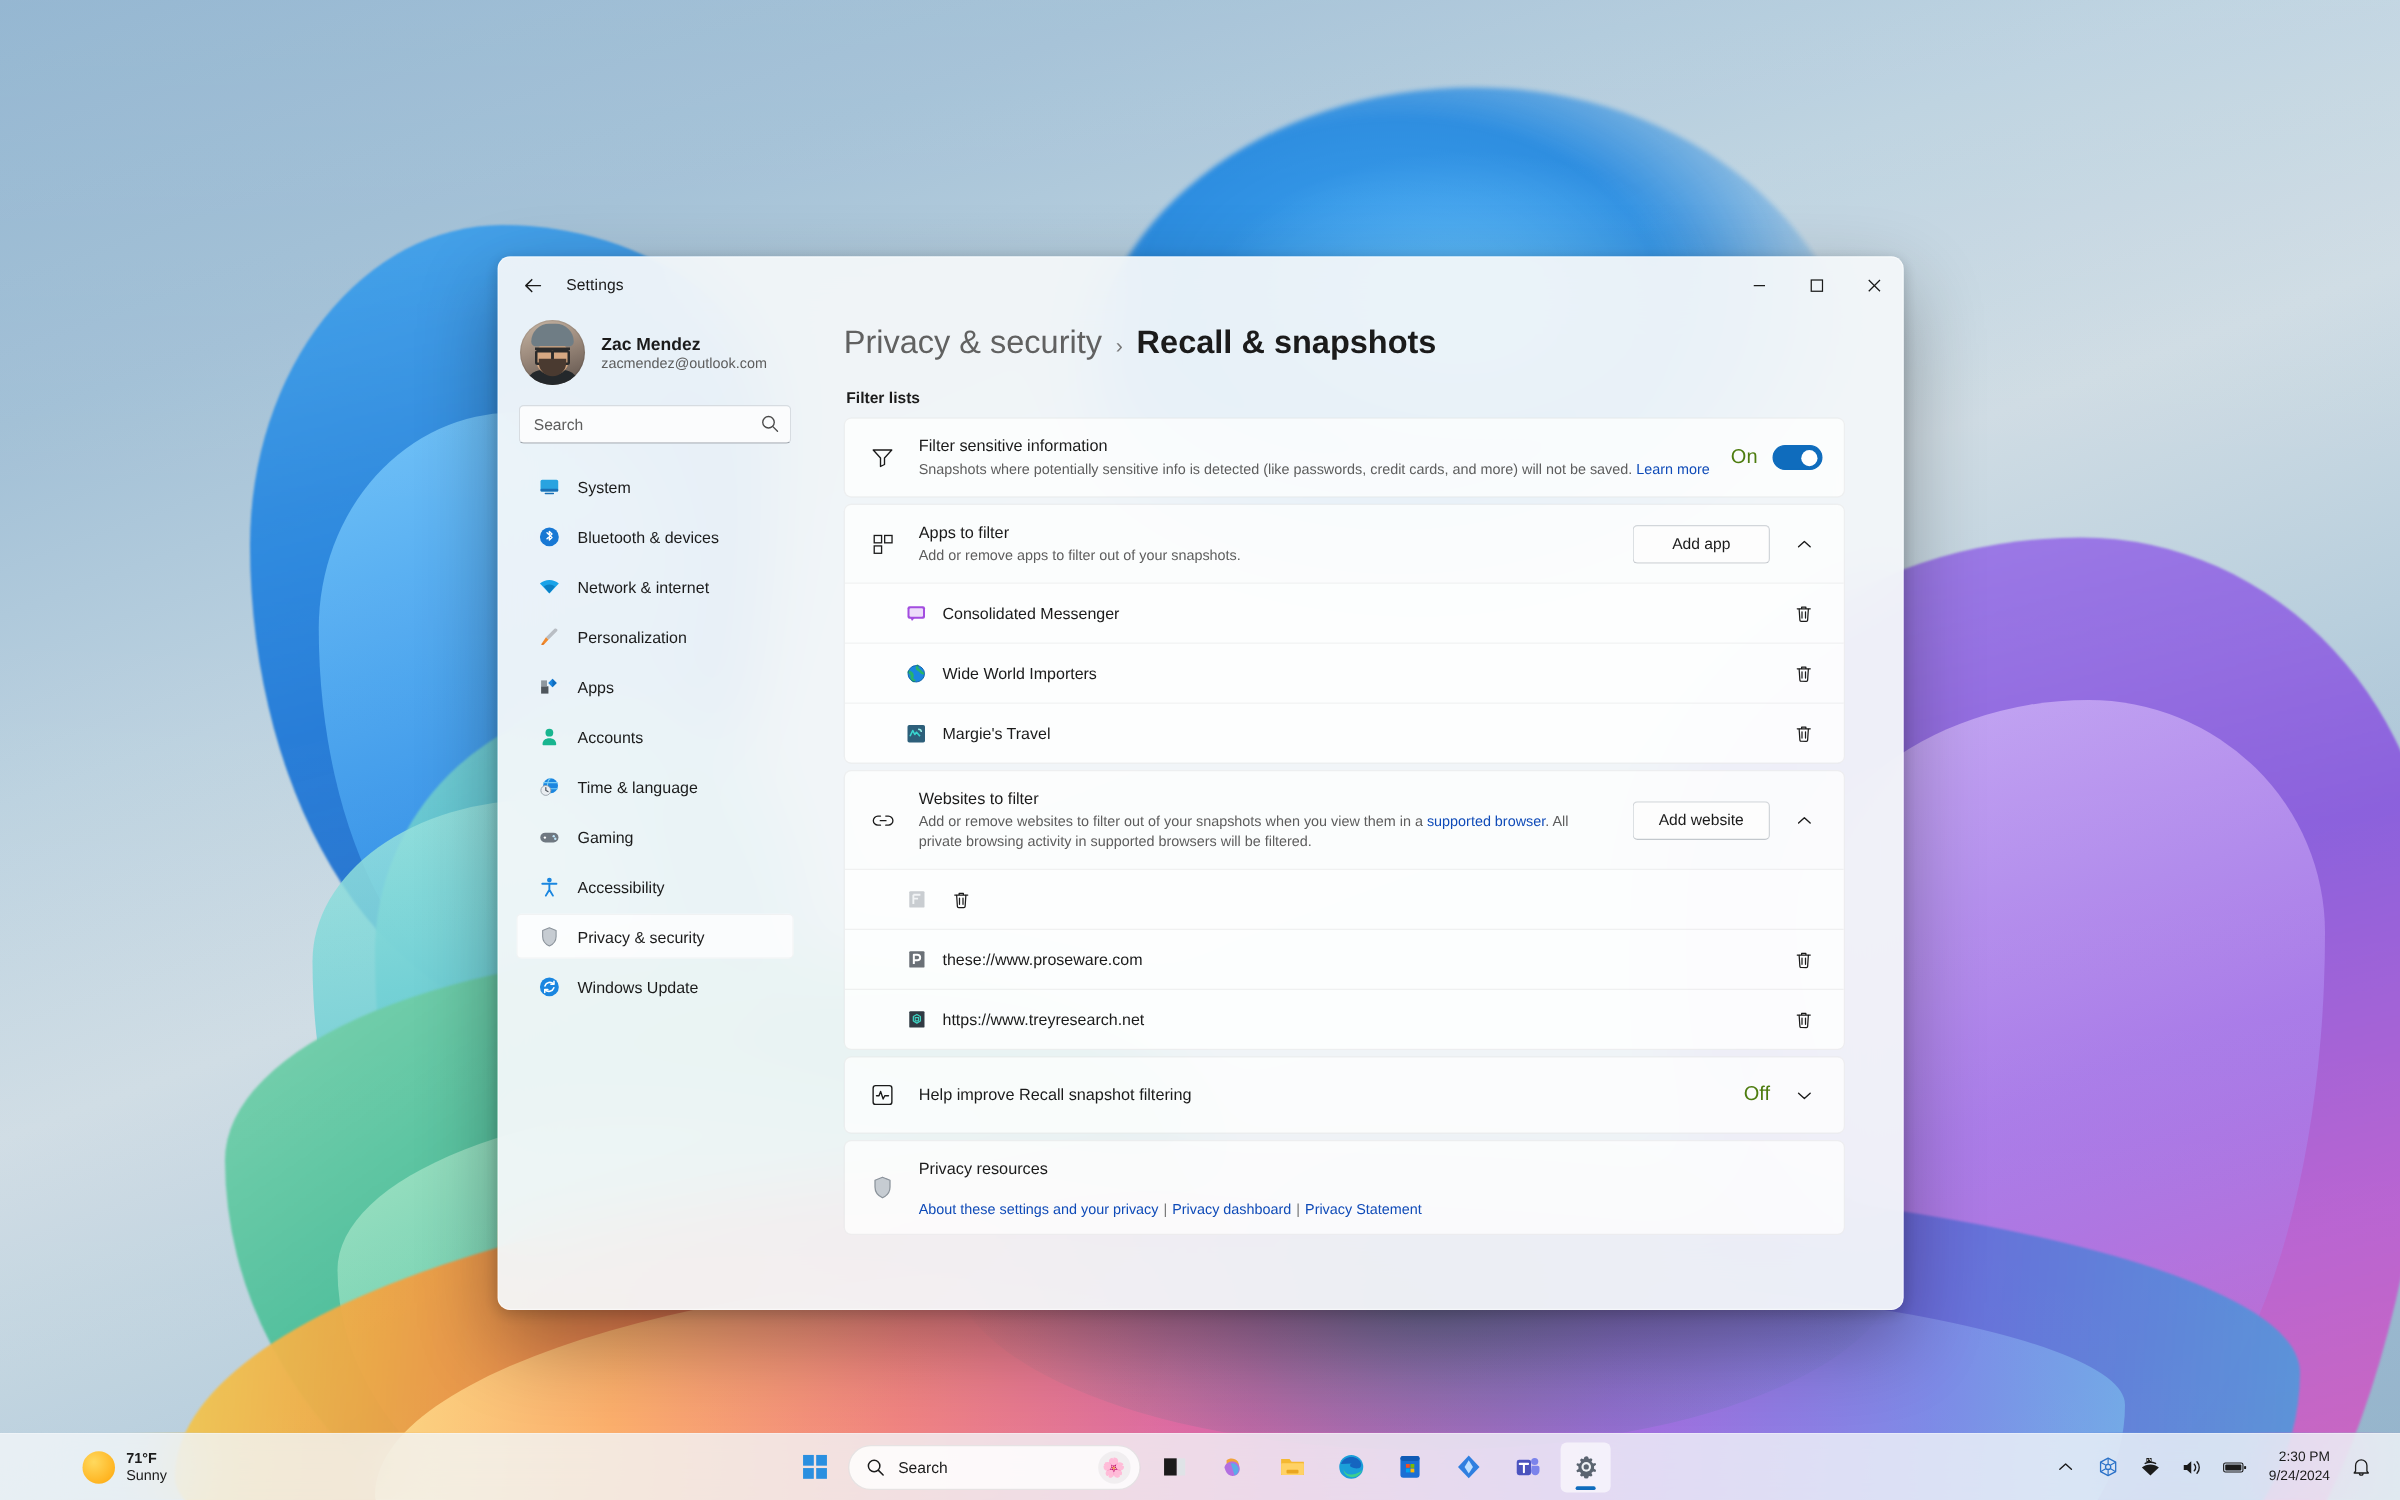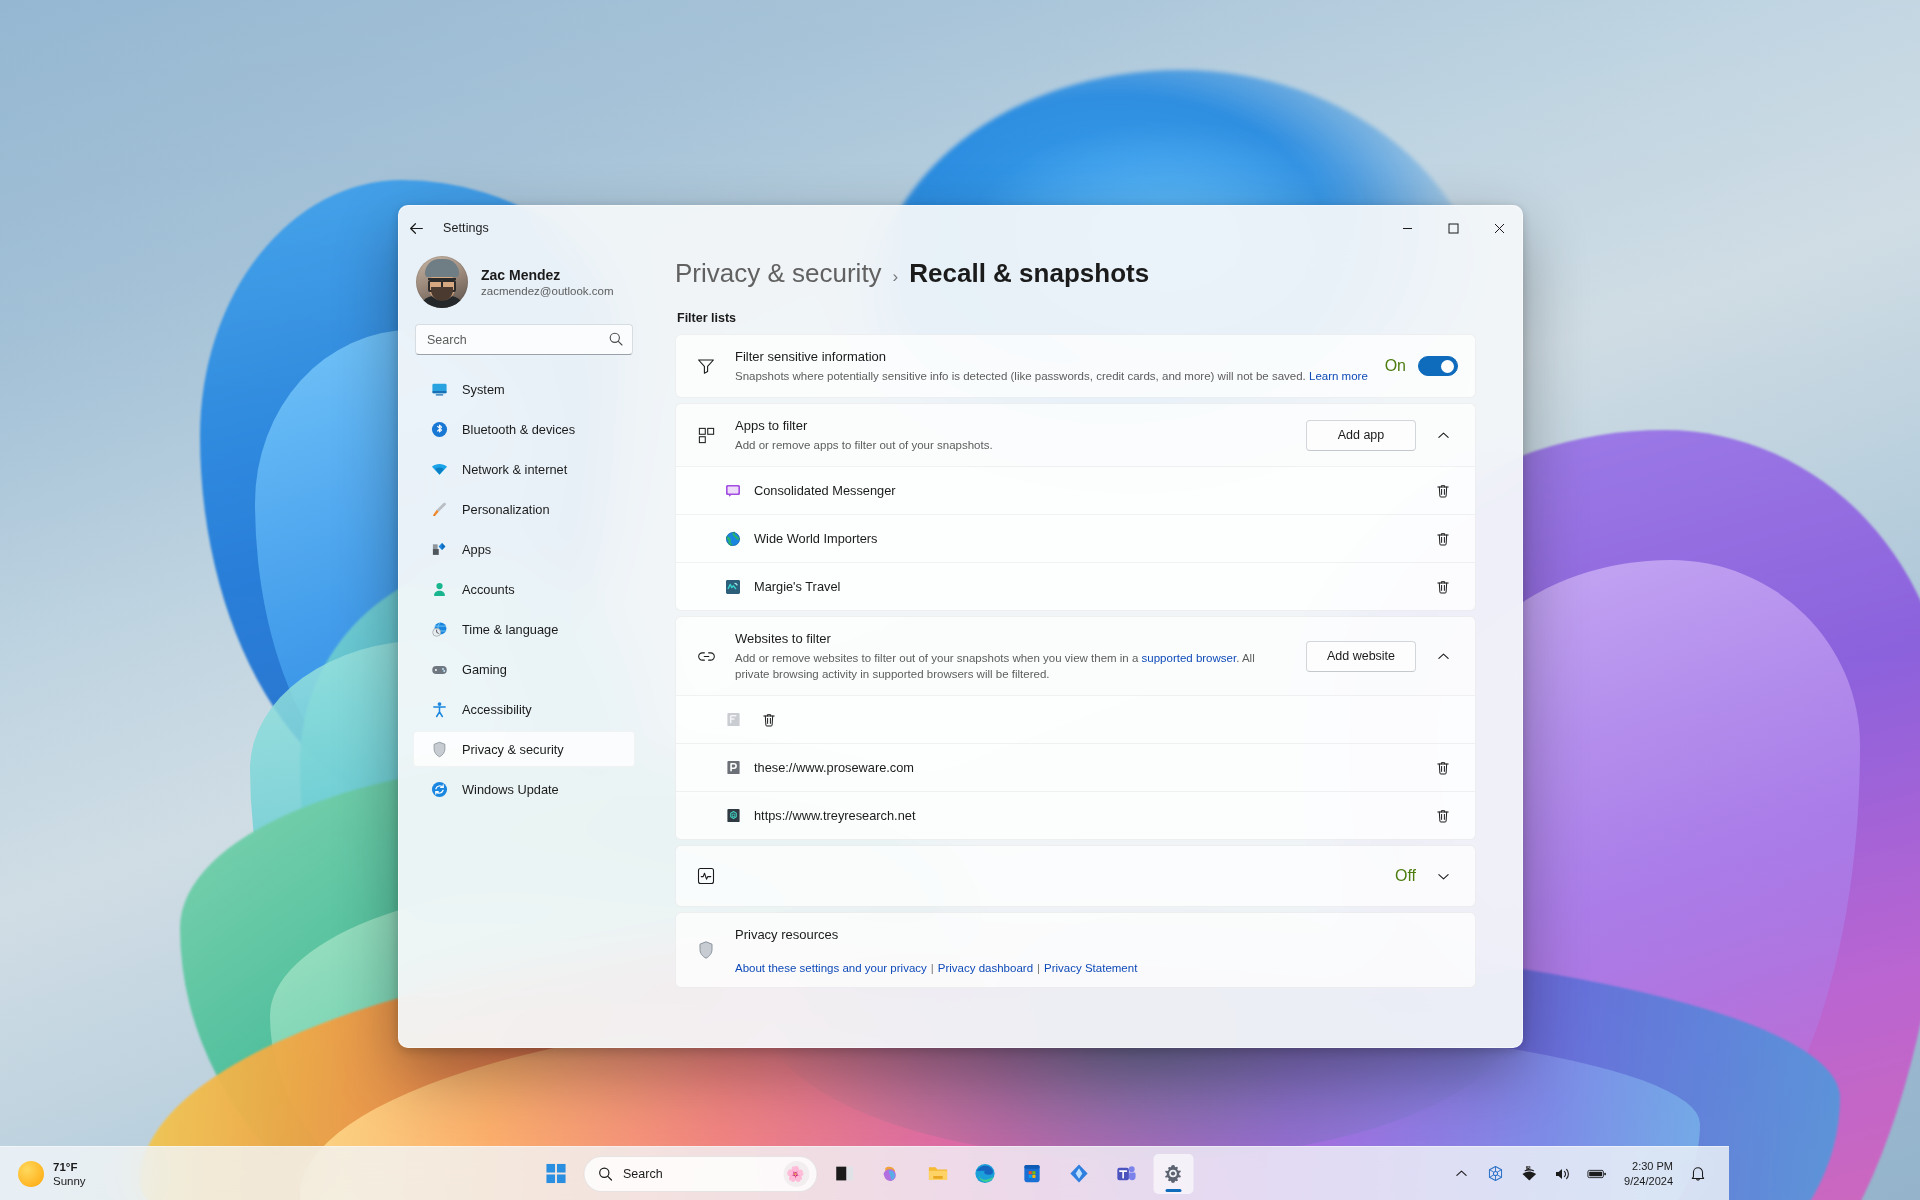--- a/index.html
+++ b/index.html
@@ -132,20 +132,21 @@
     background: rgba(243,246,249,0.94);
     backdrop-filter: blur(26px);
     box-shadow: 0 26px 64px rgba(0,0,0,.32), 0 3px 12px rgba(0,0,0,.20);
     overflow: hidden;
     display: flex; flex-direction: column;
     border: 1px solid rgba(255,255,255,.5);
   }
   .titlebar {
     height: 44px;
     display: flex; align-items: center;
+    padding-left: 10px;
     flex: 0 0 auto;
     position: relative;
     background: transparent;
   }
   .back-btn {
     width: 34px; height: 30px;
     display: flex; align-items: center; justify-content: center;
     border-radius: 4px;
     color: #1b1b1b;
   }
@@ -316,25 +317,25 @@
   .trash {
     width: 30px; height: 30px; border-radius: 4px;
     display:flex; align-items:center; justify-content:center; color:#1b1b1b;
   }
 
   .resource-links { font-size: 11.5px; color:#5d5d5d; margin-top:18px; }
   .resource-links span.sep { color:#767676; margin: 0 4px; }
 
   
   #taskbar {
-    position: absolute; left:0; bottom:0; width:1729px; height:54px;
+    position: absolute; left:0; bottom:0; width:1920px; height:54px;
     background: rgba(243,246,249,.80);
     backdrop-filter: blur(28px);
     border-top: 1px solid rgba(255,255,255,.45);
-    display: flex; align-items: center;
+    display: flex; align-items: center; padding-left: 48px;
   }
   .tb-weather {
     display:flex; align-items:center; gap:9px;
     padding-left: 18px; height: 46px; min-width: 150px;
     border-radius: 5px;
   }
   .sun {
     width: 26px; height: 26px; border-radius: 50%;
     background: radial-gradient(circle at 35% 33%, #ffd95e 0%, #ffb522 70%, #f5a208 100%);
     flex: 0 0 26px;
@@ -754,20 +755,21 @@
 
         <div class="card">
           <div class="card-row">
             <span class="card-ico">
               <svg width="20" height="20" viewBox="0 0 20 20" fill="none">
                   <rect x="2.5" y="2.5" width="15" height="15" rx="2" stroke="#1b1b1b" stroke-width="1.1"></rect>
                   <path d="M5.2 10.6h2l1.3-3.4 2 6 1.3-2.6h3" stroke="#1b1b1b" stroke-width="1.1" stroke-linecap="round" stroke-linejoin="round"></path>
                 </svg>
             </span>
             <div class="card-text">
+              <div class="card-title">Help improve Recall snapshot filtering</div>
             </div>
             <div class="right-ctrl">
               <span class="state-text">Off</span>
               <div class="chev">
                 <svg width="13" height="13" viewBox="0 0 14 14" fill="none">
                     <path d="M2 5 7 9.5 12 5" stroke="#1b1b1b" stroke-width="1.2" stroke-linecap="round" stroke-linejoin="round"></path>
                   </svg>
               </div>
             </div>
           </div>

